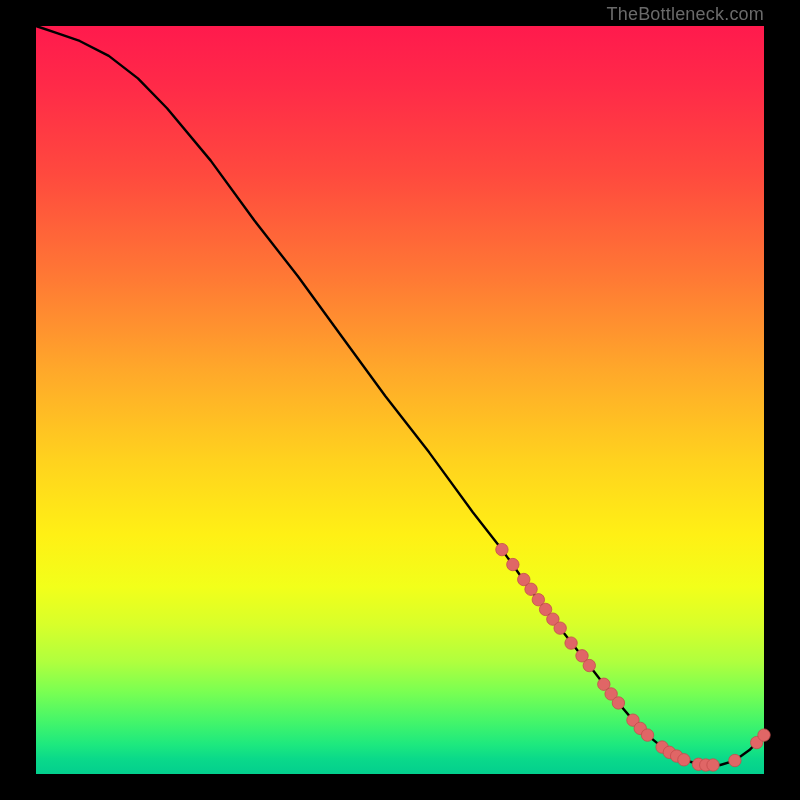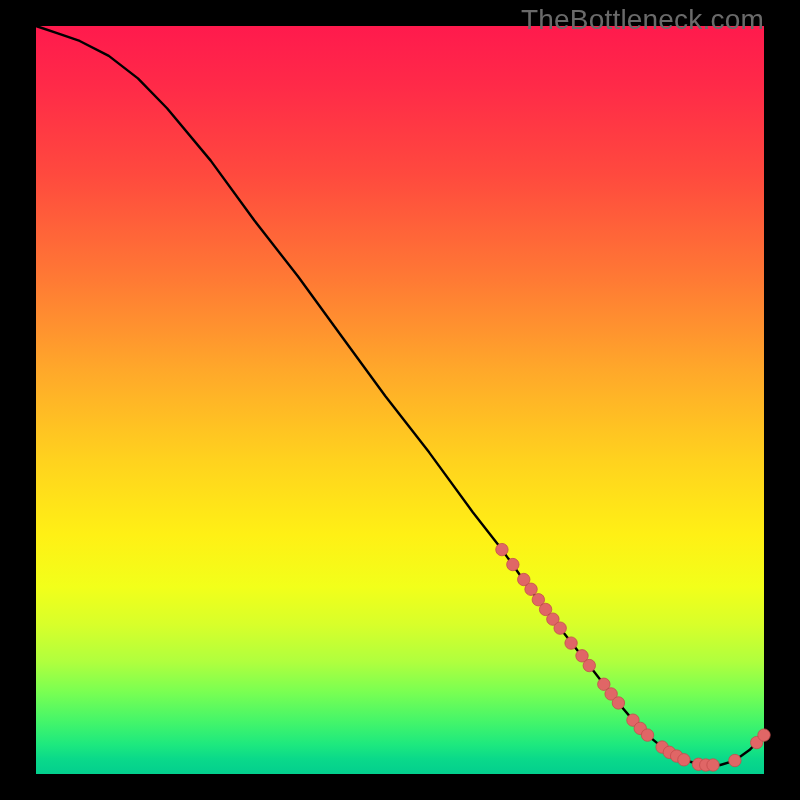--- a/index.html
+++ b/index.html
@@ -40,21 +40,21 @@
       #1ee97e 96%,
       #0ad98a 98%,
       #03cf8e 100%
     );
   }
   .watermark {
     position: absolute;
     top: 4px;
     right: 36px;
     color: #6a6a6a;
-    font-size: 28px;
+    font-size: 18px;
     font-weight: 500;
     letter-spacing: 0.2px;
     user-select: none;
   }
   svg.overlay {
     position: absolute;
     left: 36px;
     top: 26px;
     width: 728px;
     height: 748px;

